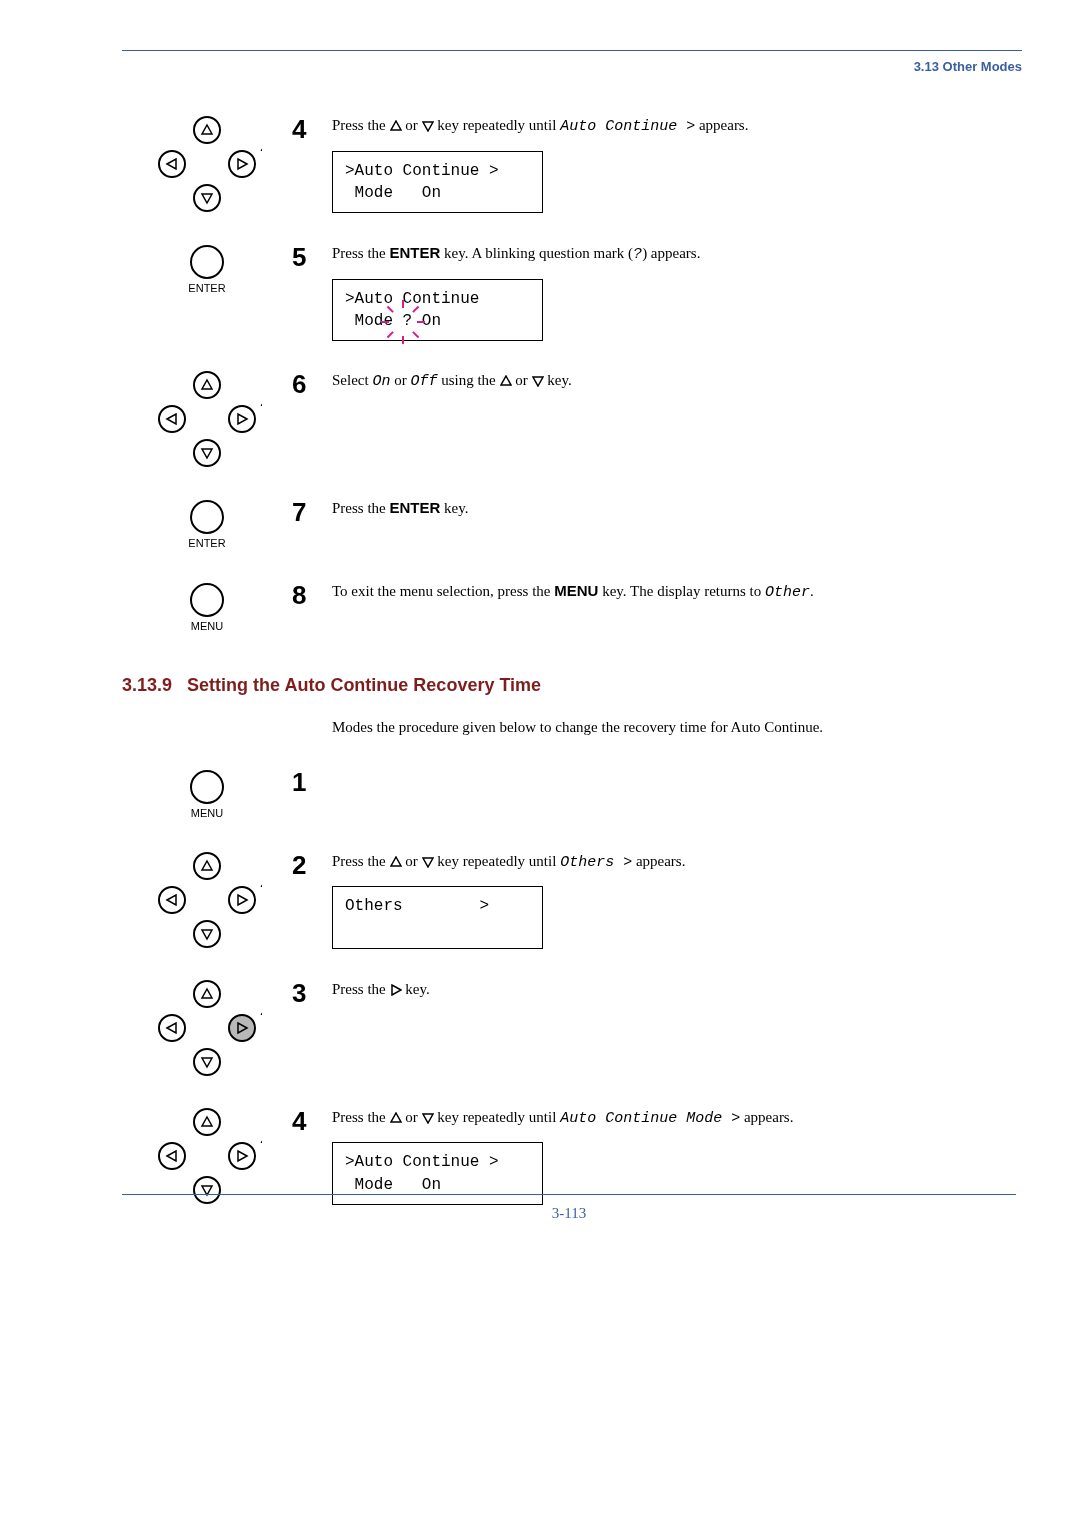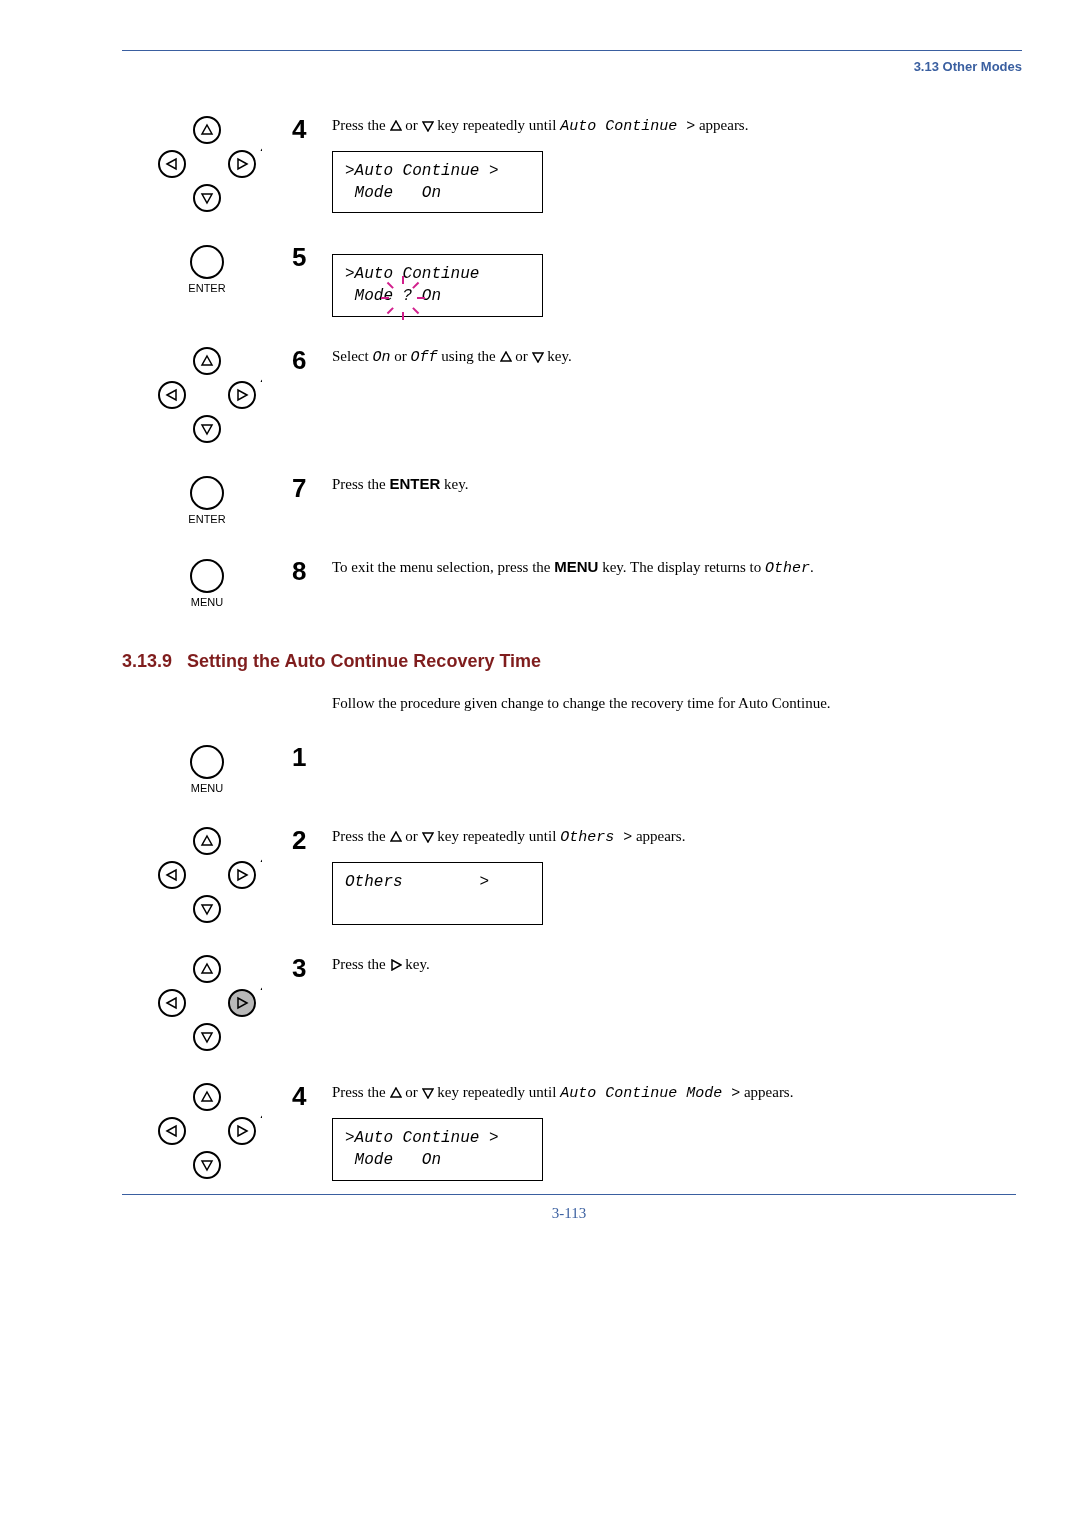--- a/index.html
+++ b/index.html
@@ -60,21 +60,20 @@
   .lcd {
     border: 1.5px solid #000;
     font-family: "Courier New", monospace;
     font-size: 16px;
     padding: 8px 12px;
     margin-top: 12px;
     width: 185px;
     line-height: 1.4;
     white-space: pre;
     position: relative;
-    font-style: italic;
   }
   .blink-wrap { position: relative; display: inline-block; }
   .blink-rays {
     position: absolute;
     left: 50%; top: 50%;
     width: 0; height: 0;
     pointer-events: none;
   }
   .blink-rays span {
     position: absolute;
@@ -156,20 +155,21 @@
       </div>
       <div class="step-row">
         <div class="icon-cell">
           <svg width="60" height="55" viewBox="0 0 60 55">
             <circle cx="30" cy="20" r="16" class="btn-circle"></circle>
             <text x="30" y="50" class="btn-label">ENTER</text>
           </svg>
         </div>
         <div class="num-cell">5</div>
         <div class="text-cell">
+          <div>Press the <span class="bold-sans">ENTER</span> key. A blinking question mark (<span class="mono">?</span>) appears.</div>
           <div class="lcd">&gt;Auto Continue
  Mode <span class="blink-wrap">?<span class="blink-rays"><span style="transform: rotate(0deg) translateX(10px);"></span><span style="transform: rotate(45deg) translateX(10px);"></span><span style="transform: rotate(90deg) translateX(10px);"></span><span style="transform: rotate(135deg) translateX(10px);"></span><span style="transform: rotate(180deg) translateX(10px);"></span><span style="transform: rotate(225deg) translateX(10px);"></span><span style="transform: rotate(270deg) translateX(10px);"></span><span style="transform: rotate(315deg) translateX(10px);"></span></span></span> On</div>
         </div>
       </div>
       <div class="step-row">
         <div class="icon-cell">
           <svg width="110" height="100" viewBox="0 0 110 100">
             <circle cx="55" cy="16" r="13" class="btn-circle"></circle>
             <polygon points="55,11 60,20 50,20" fill="none" stroke="#000" stroke-width="1.5"></polygon>
             <circle cx="55" cy="84" r="13" class="btn-circle"></circle>
@@ -212,21 +212,21 @@
         <div class="num-cell">8</div>
         <div class="text-cell">
           <div>To exit the menu selection, press the <span class="bold-sans">MENU</span> key. The display returns to <span class="mono">Other</span>.</div>
         </div>
       </div>
     </div>
 
   <div class="section-title">
     <span>3.13.9</span>&nbsp;&nbsp;&nbsp;<span>Setting the Auto Continue Recovery Time</span>
   </div>
-  <div class="section-intro">Follow the procedure given change to change the recovery time for Auto Continue.</div>
+  <div class="section-intro">Modes the procedure given below to change the recovery time for Auto Continue.</div>
 
   <div id="stepsB-container">
       <div class="step-row">
         <div class="icon-cell">
           <svg width="60" height="55" viewBox="0 0 60 55">
             <circle cx="30" cy="20" r="16" class="btn-circle"></circle>
             <text x="30" y="50" class="btn-label">MENU</text>
           </svg>
         </div>
         <div class="num-cell">1</div>

